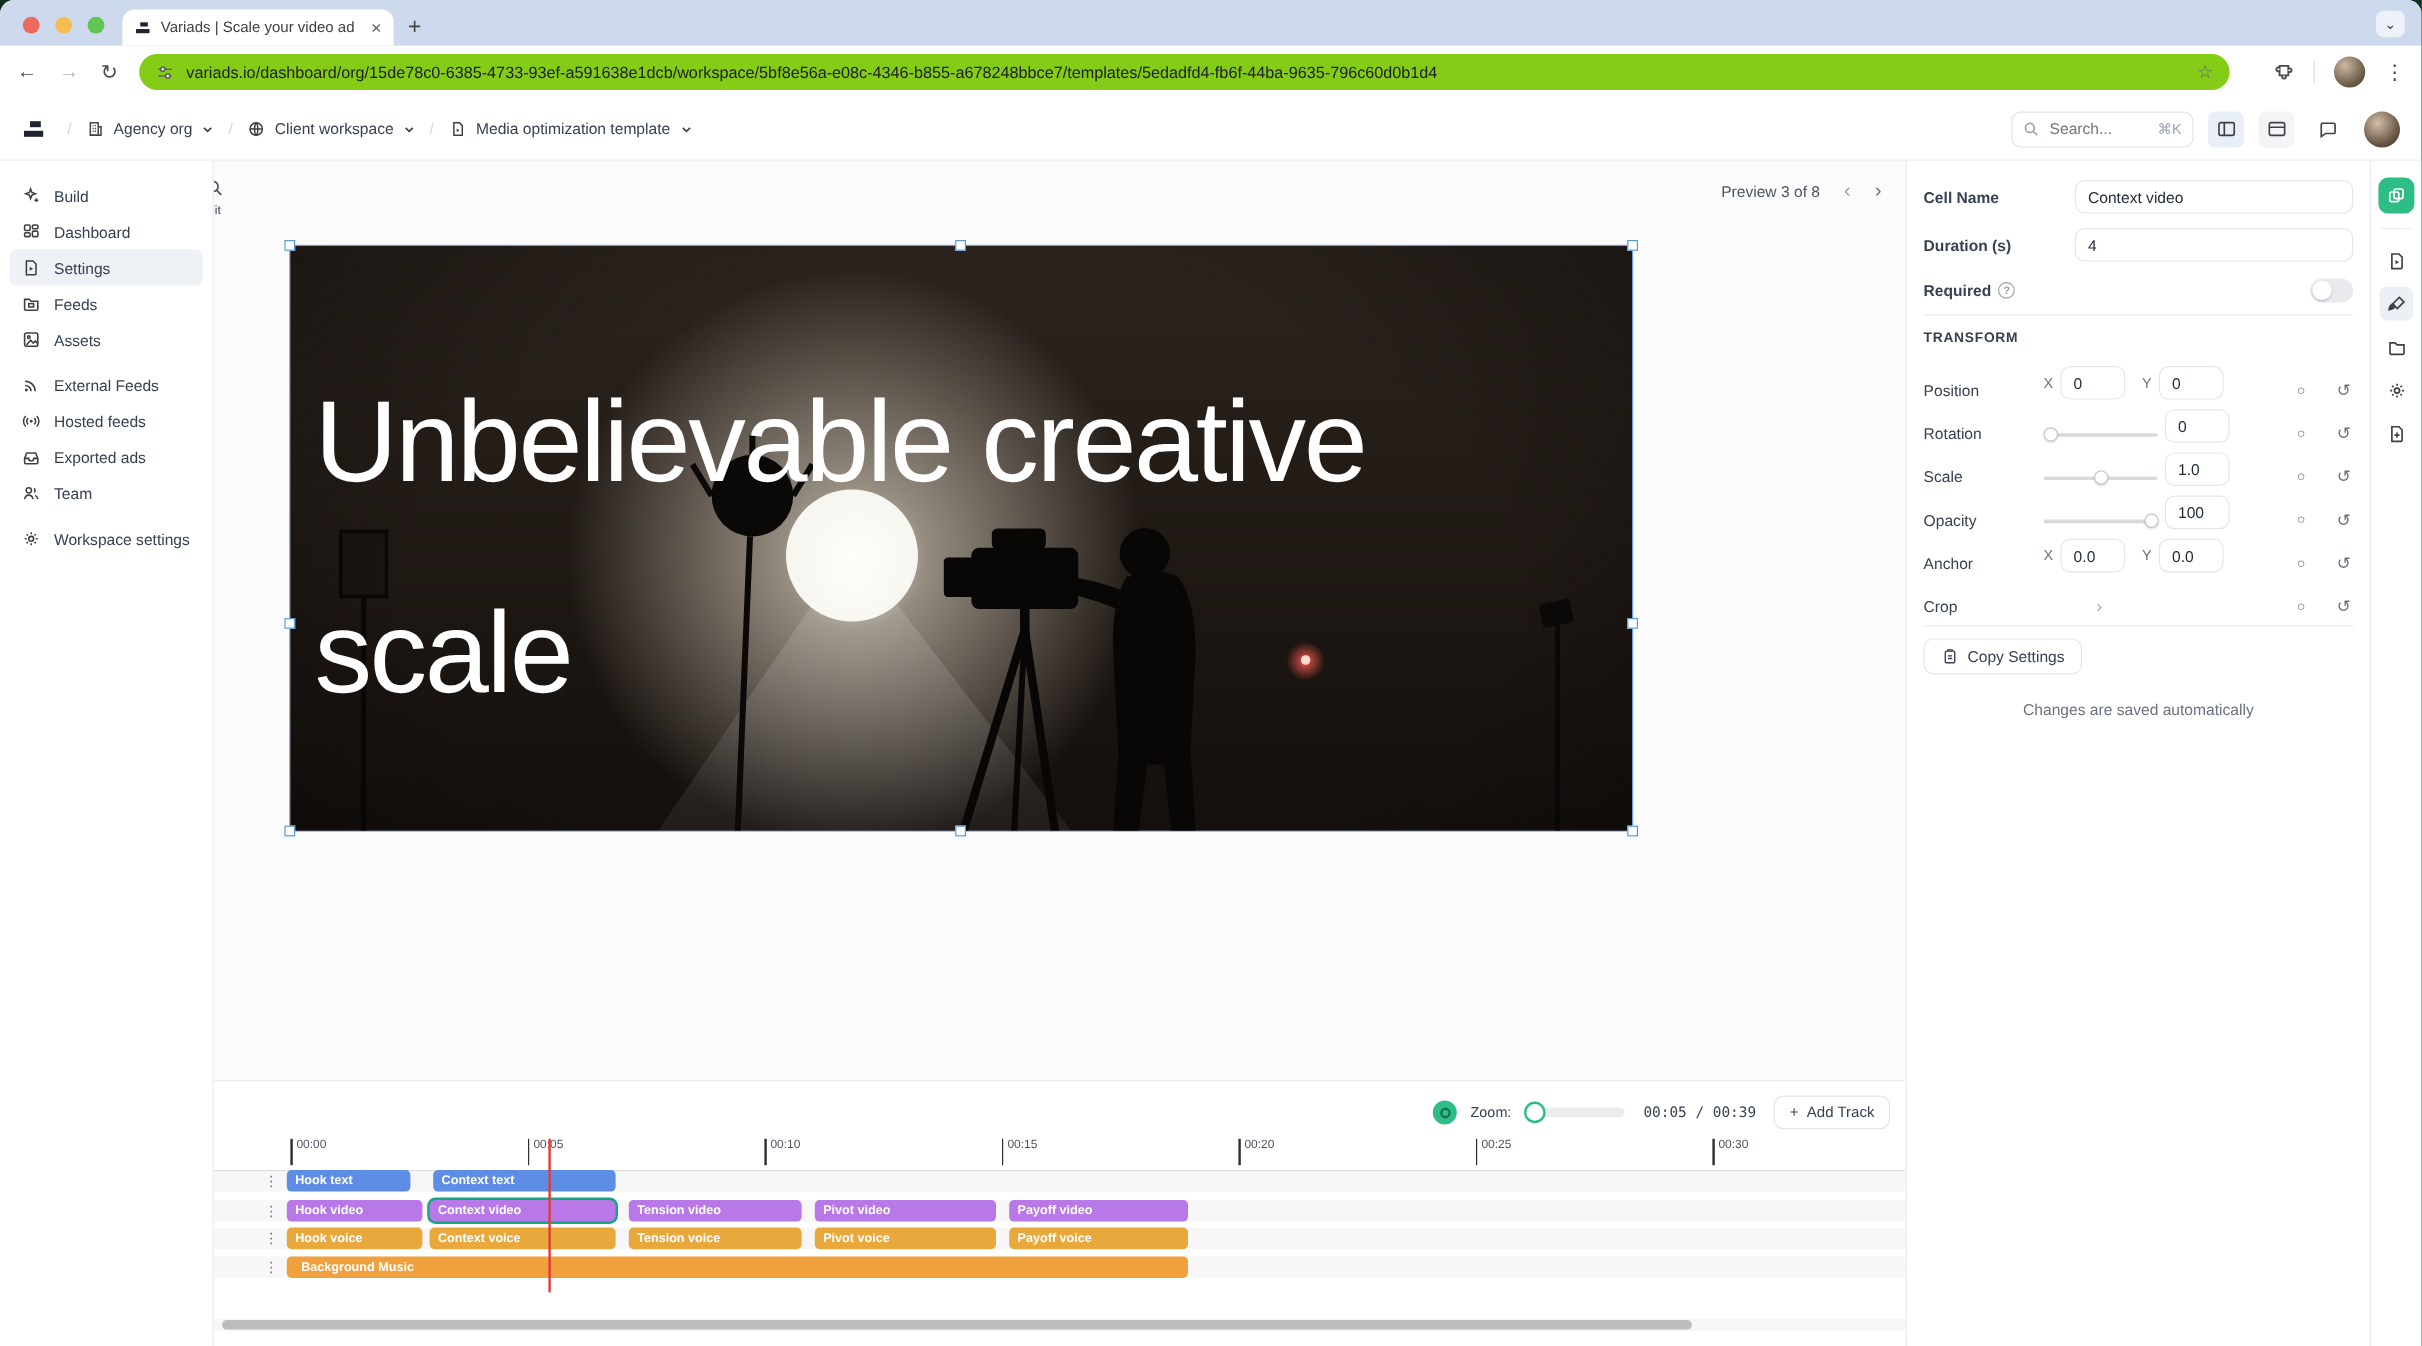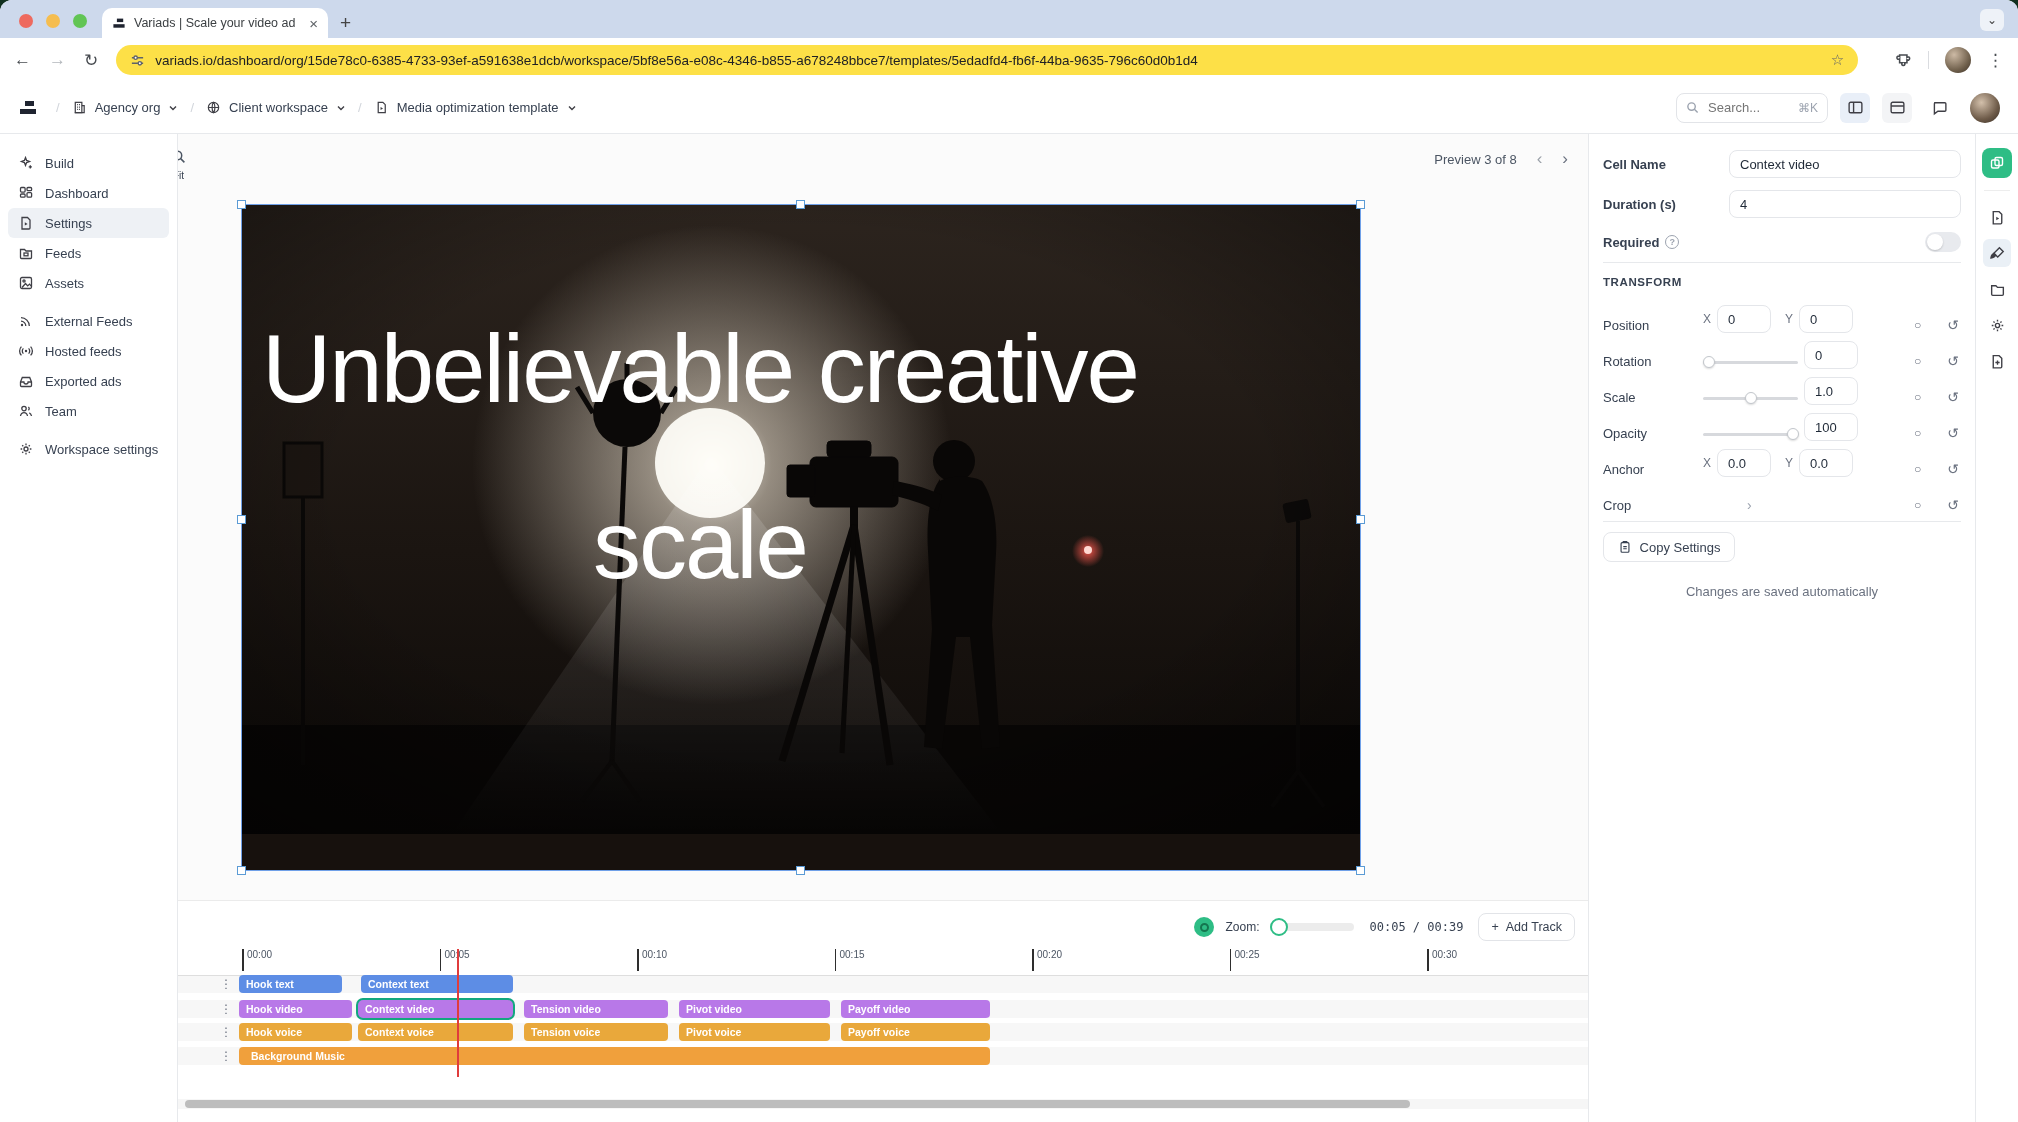--- a/index.html
+++ b/index.html
@@ -12,21 +12,21 @@
   .traffic i{width:14px;height:14px;border-radius:50%;display:block;}
   .t-red{background:#ee6a5f;} .t-yel{background:#f5bd4f;} .t-grn{background:#61c554;}
   .tab{position:absolute;left:102px;top:8px;width:226px;height:30px;background:#fff;border-radius:10px 10px 0 0;display:flex;align-items:center;gap:8px;padding:0 10px;}
   .tab-title{font-size:12.5px;color:#3c4043;white-space:nowrap;overflow:hidden;text-overflow:ellipsis;flex:1;}
   .tab-close{font-size:15px;color:#5f6368;cursor:default;line-height:1;}
   .newtab{position:absolute;left:340px;top:8px;font-size:19px;color:#444;line-height:30px;}
   .tab-chevron{position:absolute;right:14px;top:9px;width:24px;height:22px;border-radius:6px;background:rgba(255,255,255,.65);text-align:center;font-size:12px;color:#444;line-height:22px;}
   .urlrow{height:44px;background:#fff;display:flex;align-items:center;padding:0 14px;gap:18px;}
   .nav-ic{font-size:17px;color:#474b50;}
   .nav-ic.dis{color:#b3b7bc;}
-  .urlpill{width:1742px;height:30px;background:#fde047;border-radius:15px;display:flex;align-items:center;padding:0 14px;gap:10px;}
+  .urlpill{width:1742px;height:30px;background:#84cc16;border-radius:15px;display:flex;align-items:center;padding:0 14px;gap:10px;}
   .url-text{font-size:13.5px;color:#202124;white-space:nowrap;}
   .pill-star{margin-left:auto;font-size:15px;color:#5f6368;}
   .chrome-right{display:flex;align-items:center;gap:16px;margin-left:auto;}
   .vdiv{width:1px;height:18px;background:#dadce0;}
   .avatar{width:26px;height:26px;border-radius:50%;background:radial-gradient(circle at 35% 30%,#cdbaa5,#70604c 62%,#3a2f26);}
   
   .appbar{height:52px;border-bottom:1px solid #e7e9ec;display:flex;align-items:center;padding:0 18px;background:#fff;}
   .logo{width:20px;height:18px;margin-right:12px;}
   .crumb{display:flex;align-items:center;gap:8px;font-size:13px;color:#374151;margin:0 6px;}
   .crumb svg{color:#3f3f46;}
@@ -46,21 +46,21 @@
   .side-item{height:30px;margin:0 8px;border-radius:6px;display:flex;align-items:center;gap:11px;padding:0 10px;font-size:13px;color:#374151;}
   .side-item.active{background:#eef1f5;}
   .side-item.gap{margin-top:8px;}
   .side-item svg{color:#3f3f46;flex:none;}
   
   .canvas{position:absolute;left:178px;top:0;width:1410px;height:766px;background:#fbfbfb;overflow:hidden;}
   .canvas-tools{position:absolute;left:-7px;top:15px;display:flex;align-items:center;gap:6px;color:#374151;font-size:10px;flex-direction:column;}
   .preview-ctl{position:absolute;right:20px;top:15px;display:flex;align-items:center;gap:20px;font-size:13px;color:#4b5563;}
   .pv-arrow{font-size:17px;color:#9aa0a8;}
   .pv-arrow.next{color:#6b7280;}
-  .stage{position:absolute;left:64px;top:71px;width:1118px;height:665px;outline:1.5px solid #6fa0e8;text-align:center;}
+  .stage{position:absolute;left:64px;top:71px;width:1118px;height:487px;outline:1.5px solid #6fa0e8;}
   .video{position:absolute;inset:0;overflow:hidden;background:#17110d;}
   .overlay{position:absolute;left:20px;top:76px;color:#fff;font-size:96px;line-height:176px;letter-spacing:-2px;white-space:nowrap;}
   .handle{position:absolute;width:9px;height:9px;background:#fff;border:1.5px solid #5b9bd5;z-index:3;}
   
   .timeline{position:absolute;left:178px;top:766px;width:1410px;height:222px;background:#fff;border-top:1px solid #ebebeb;overflow:hidden;}
   .tl-toolbar{position:absolute;right:13px;top:12px;display:flex;align-items:center;gap:11px;}
   .snap{width:20px;height:20px;border-radius:50%;background:var(--accent,#2ebd85);display:flex;align-items:center;justify-content:center;}
   .snap i{width:9px;height:9px;border:2px solid rgba(0,60,35,.55);border-radius:50%;display:block;}
   .zoom-label{font-size:12px;color:#374151;}
   .zoom-slider{position:relative;width:84px;height:18px;}

